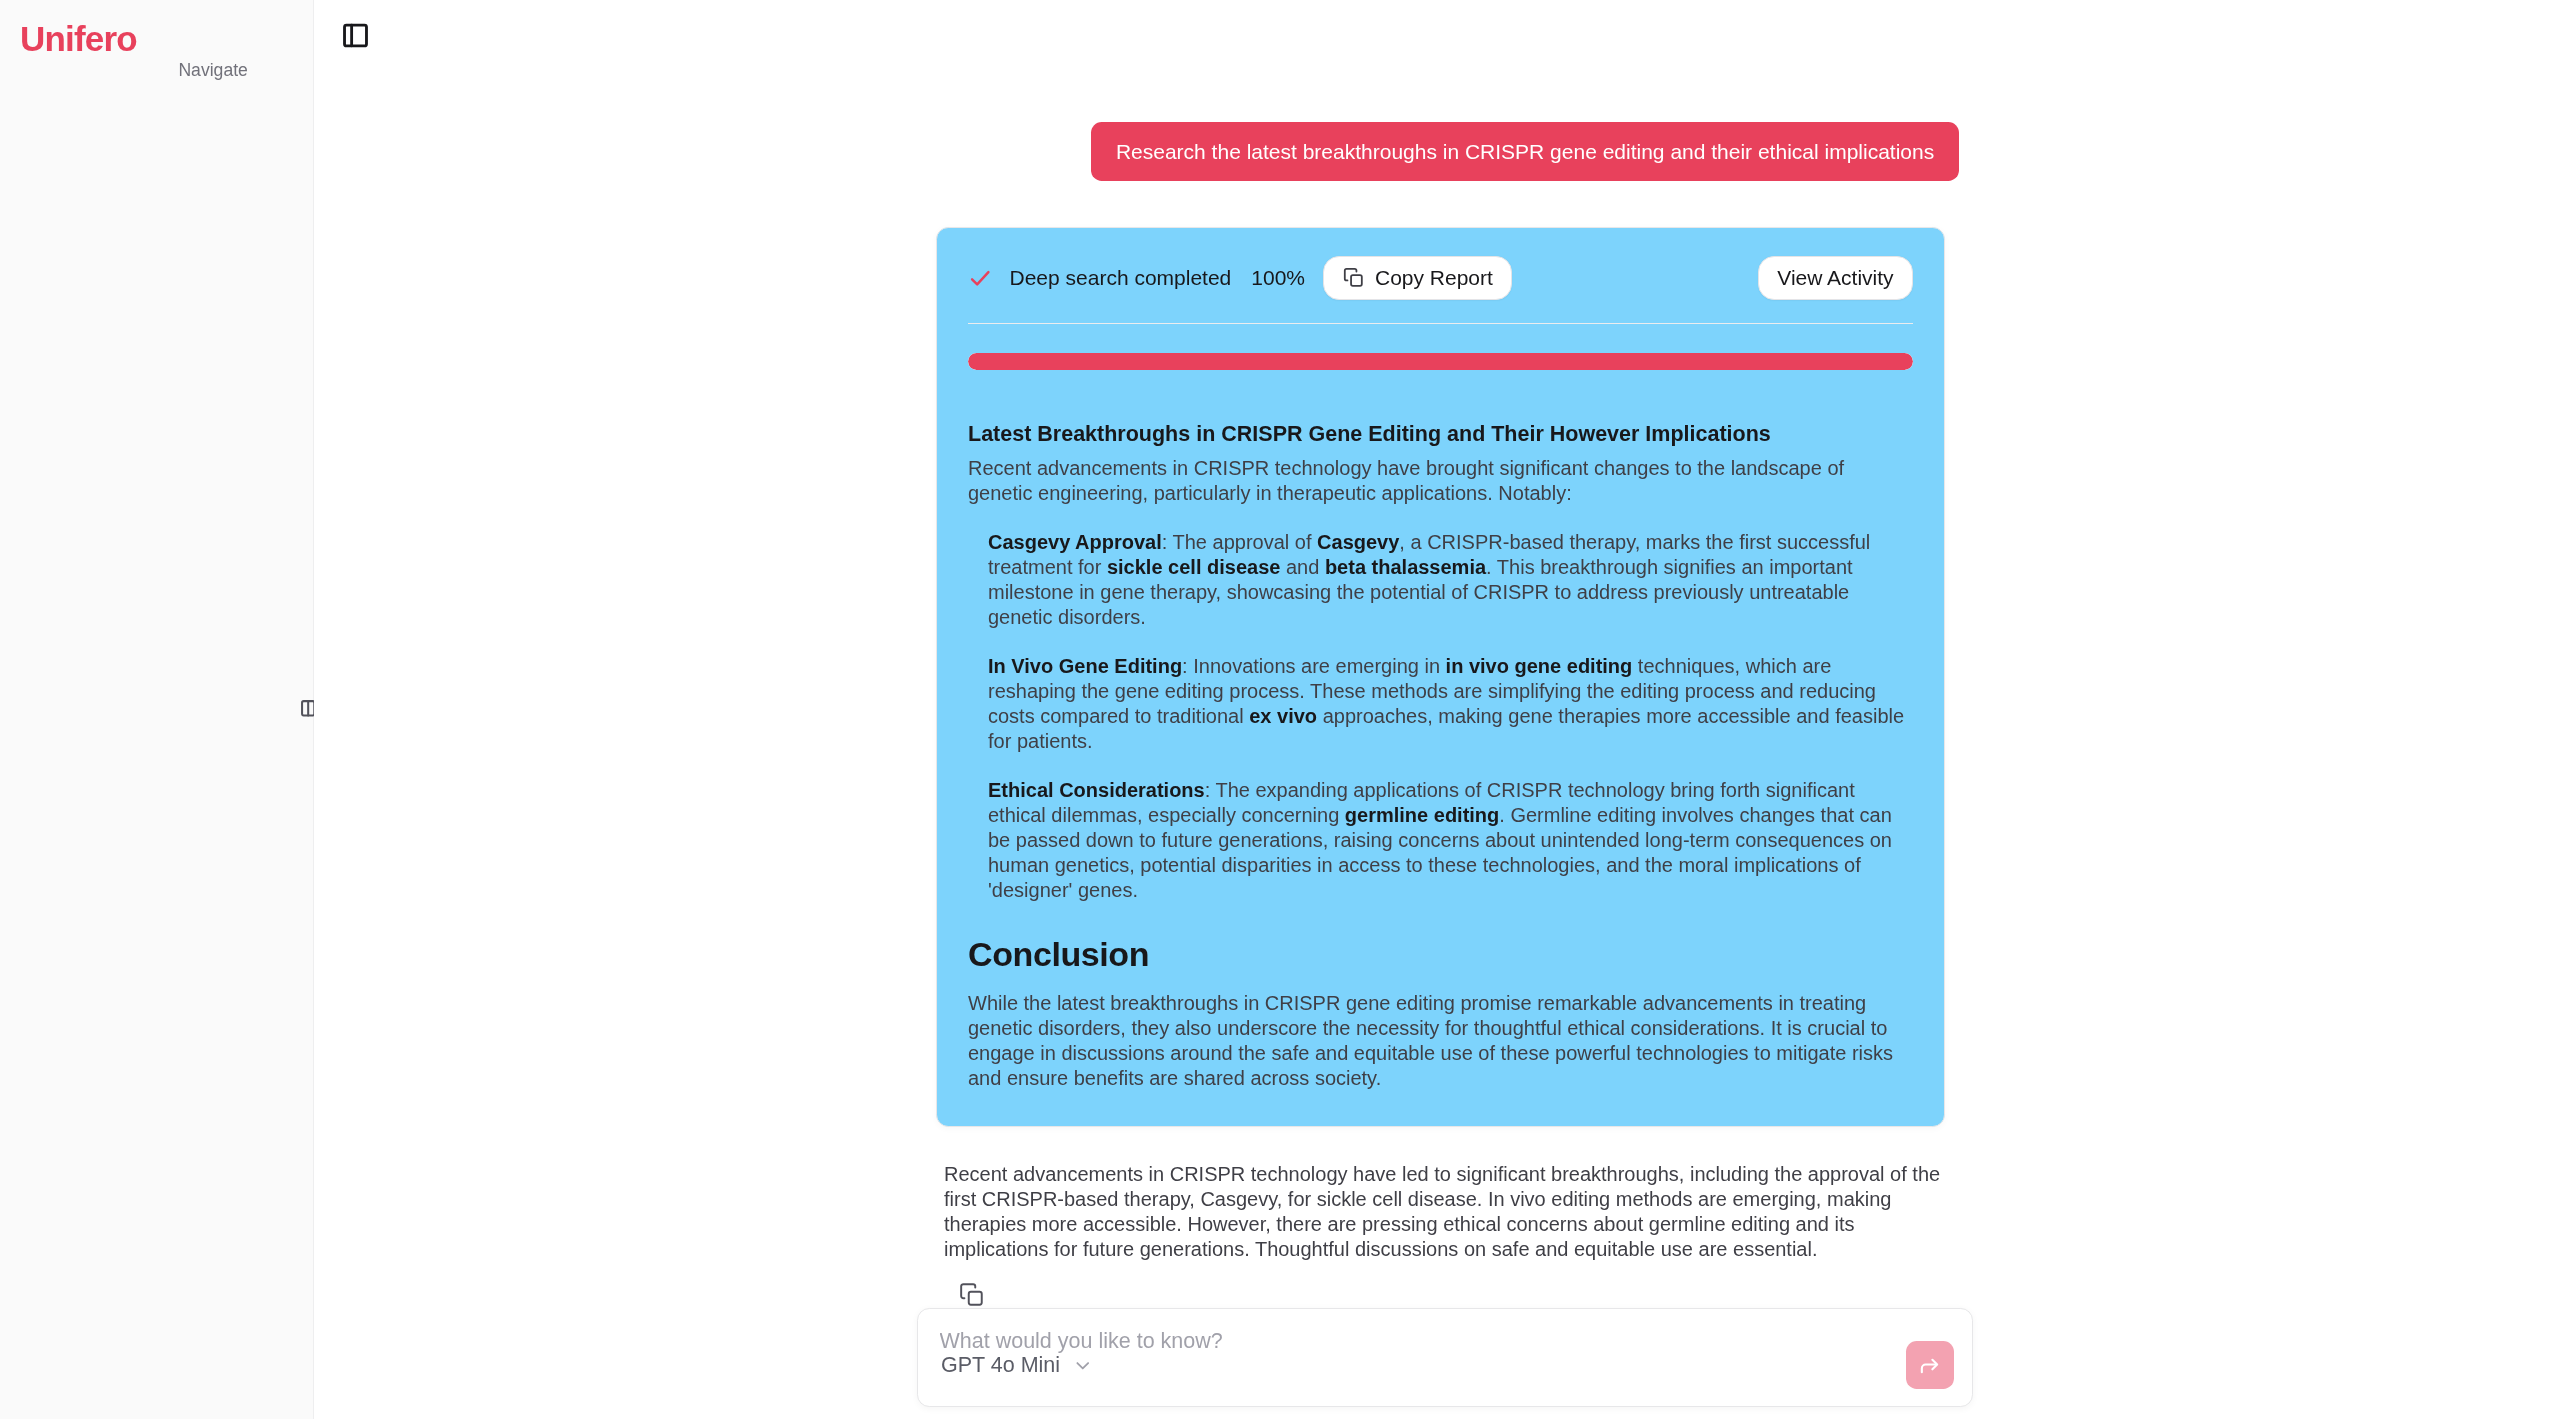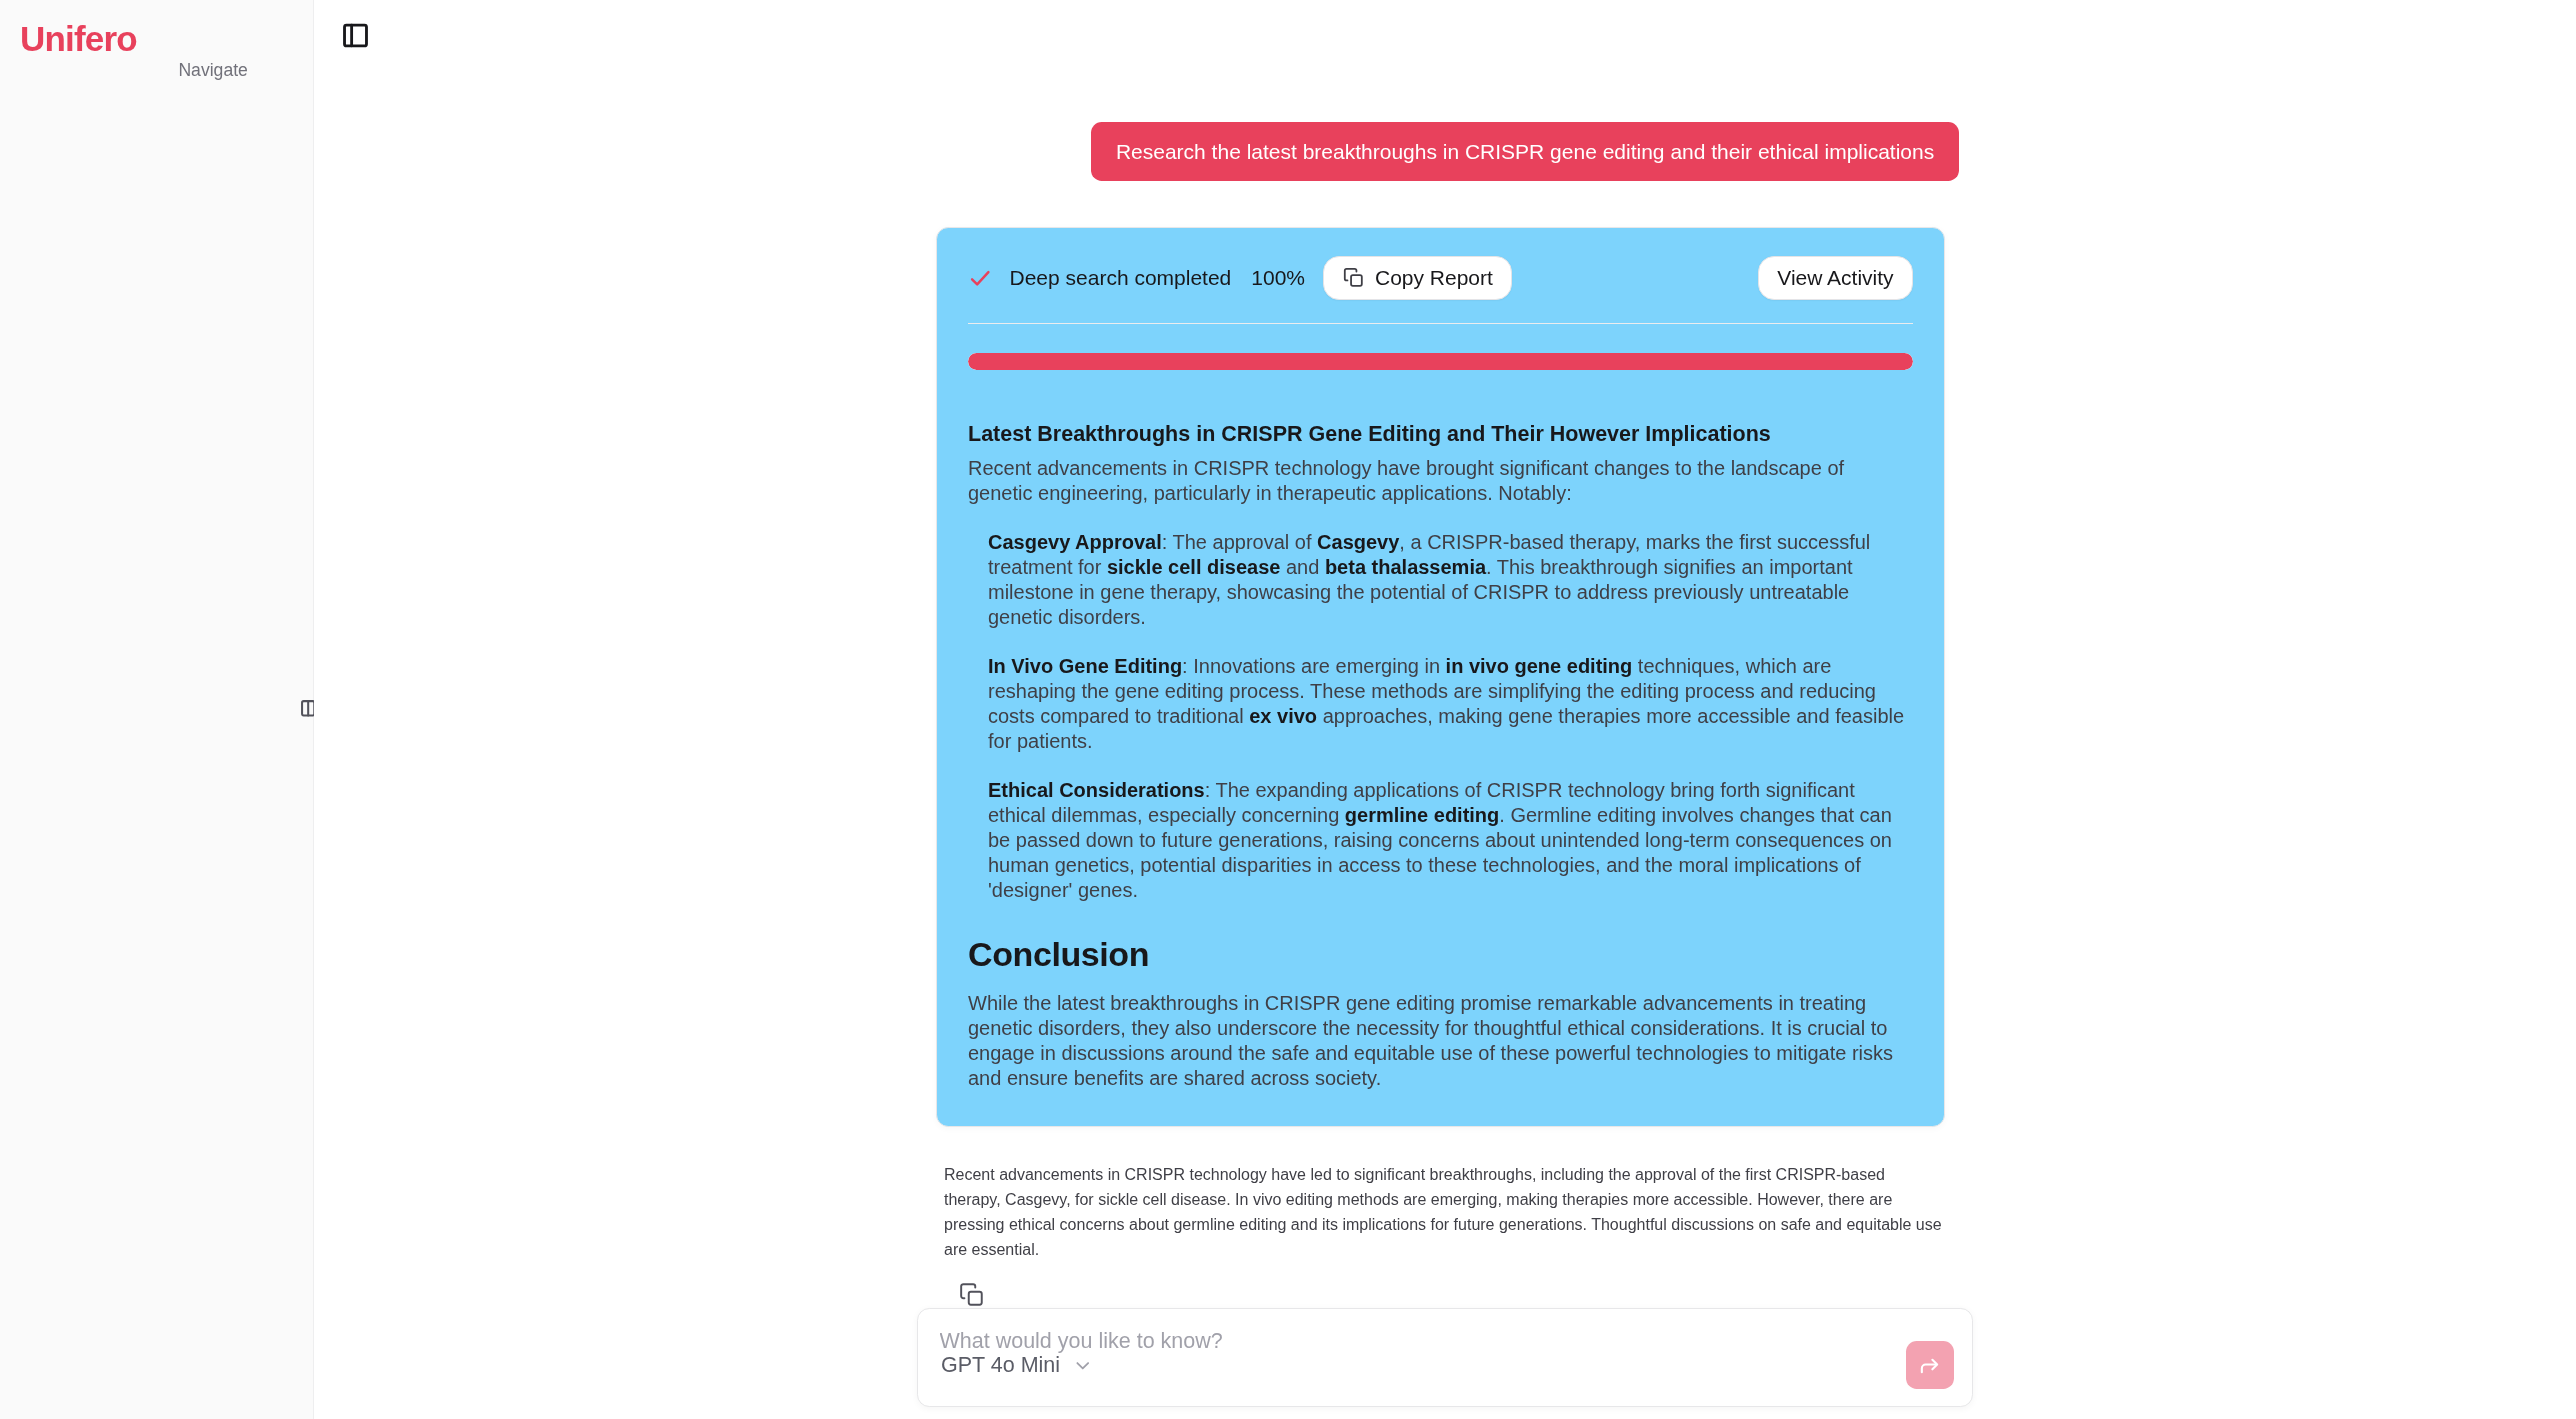--- a/index.html
+++ b/index.html
@@ -99,21 +99,21 @@
   .report-title { font-size:21.5px; font-weight:700; color:#18181b; line-height:26px; }
   .report-p { font-size:20px; line-height:25px; color:#3f3f46; margin-top:9.2px; }
   .bullet { font-size:20px; line-height:25px; color:#3f3f46; margin-top:24px; padding-left:20px; }
   .b { font-weight:700; color:#18181b; }
   .conclusion-heading {
     font-size:34px; font-weight:700; letter-spacing:-0.4px; color:#18181b; margin-top:32px;
   }
   .conclusion-p { font-size:20px; line-height:25px; color:#3f3f46; margin-top:17px; }
 
   .summary-text {
-    margin:35px 29px 0 28px; font-size:16px; line-height:25px; color:#3f3f46;
+    margin:35px 29px 0 28px; font-size:20px; line-height:25px; color:#3f3f46;
   }
   .summary-copy-btn {
     margin:20px 0 0 43px; width:26px; height:26px; color:#52525b;
     background:none; border:none; cursor:pointer; display:flex;
   }
 
   
   .composer {
     width:1056px; margin:0 auto 14px auto;
     border:0.8px solid #e7e7e9; border-radius:12.3px; background:#fff;

